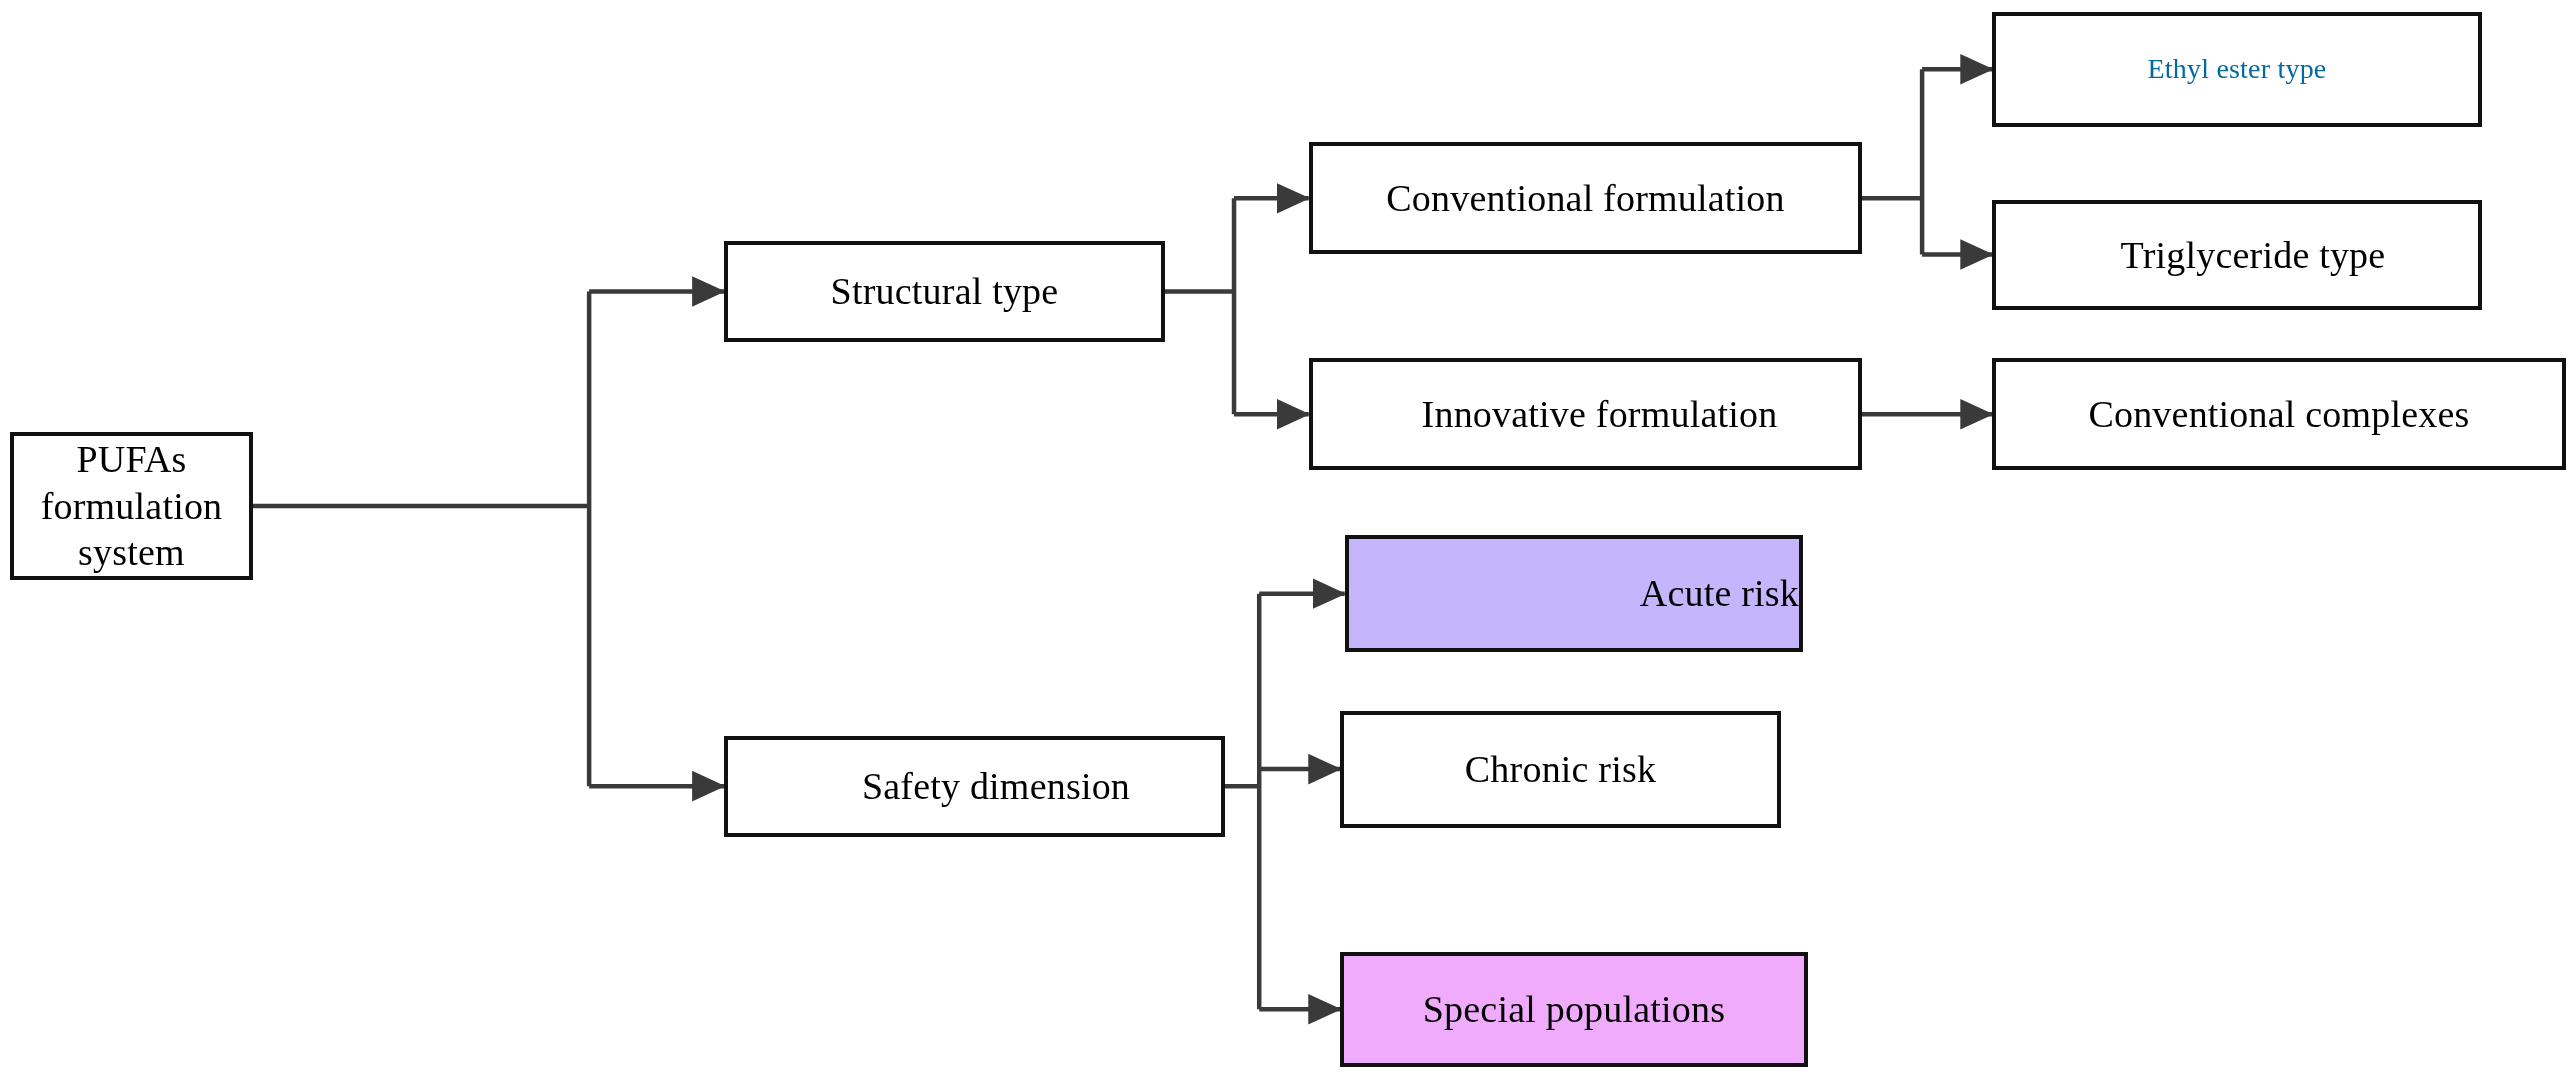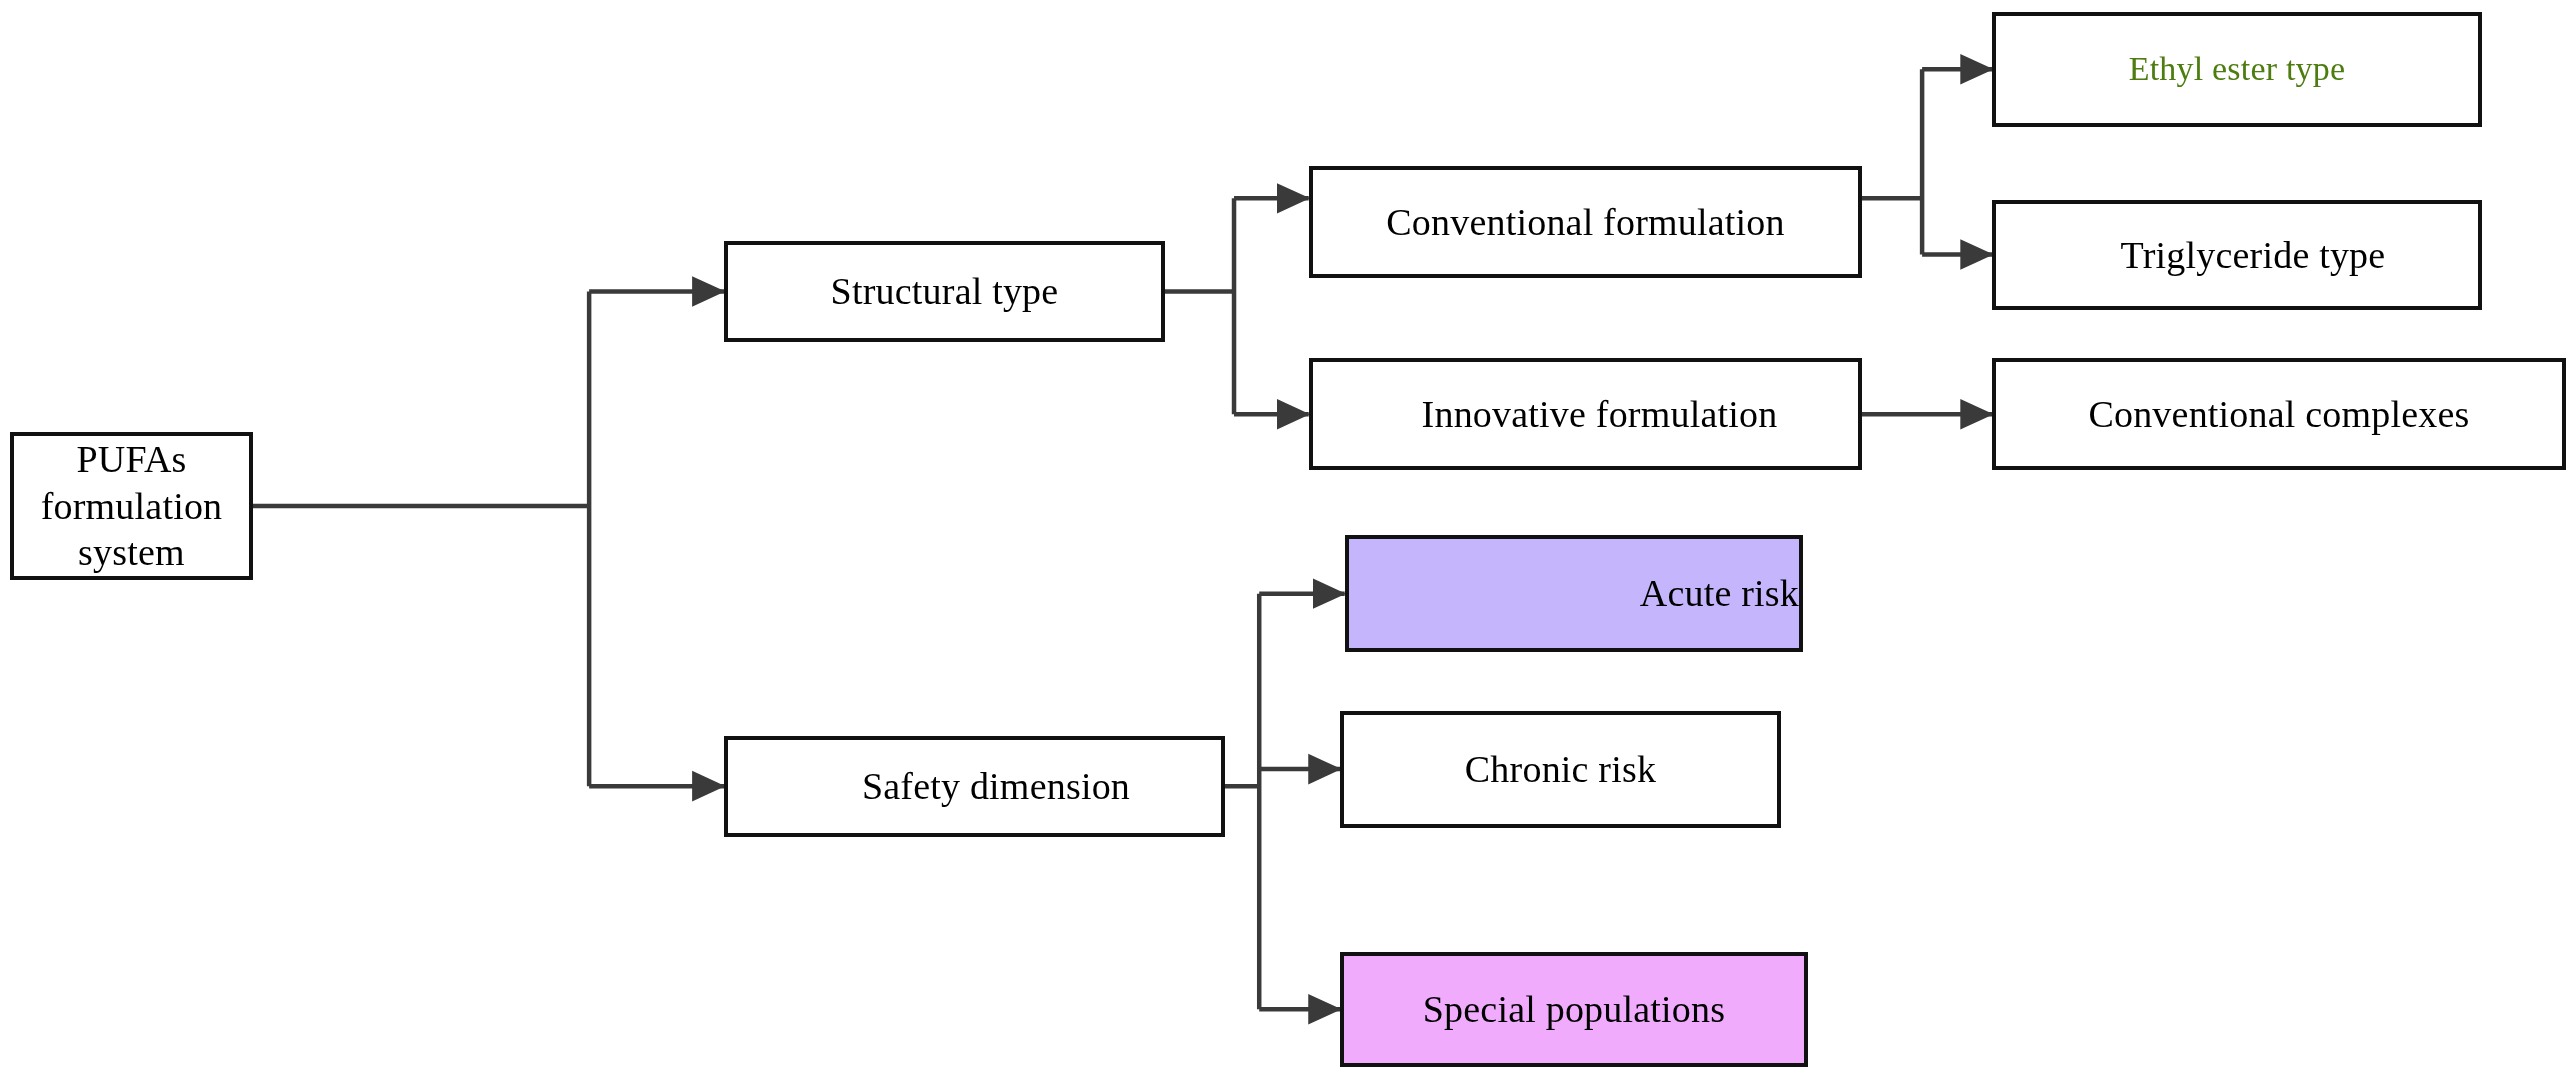--- a/index.html
+++ b/index.html
@@ -72,23 +72,23 @@
       <polyline points="2137,77 2215,77" fill="none" stroke="#3a3a3a" stroke-width="5" stroke-linecap="butt" stroke-linejoin="miter" marker-end="url(#arrowhead)"></polyline>
       <polyline points="2137,283 2215,283" fill="none" stroke="#3a3a3a" stroke-width="5" stroke-linecap="butt" stroke-linejoin="miter" marker-end="url(#arrowhead)"></polyline>
       <polyline points="2070,460.5 2215,460.5" fill="none" stroke="#3a3a3a" stroke-width="5" stroke-linecap="butt" stroke-linejoin="miter" marker-end="url(#arrowhead)"></polyline>
     </svg>
   <div id="node-layer">
       <div class="node-box" style="left: 10px; top: 432px; width: 243px; height: 148px; font-size: 38px; border-width: 4.5px; border-color: rgb(17, 17, 17); background: rgb(255, 255, 255); color: rgb(0, 0, 0);"><span>PUFAs
 formulation
 system</span></div>
       <div class="node-box" style="left: 724px; top: 241px; width: 441px; height: 101px; font-size: 38px; border-width: 4.5px; border-color: rgb(17, 17, 17); background: rgb(255, 255, 255); color: rgb(0, 0, 0);"><span>Structural type</span></div>
       <div class="node-box" style="left: 724px; top: 736px; width: 501px; height: 101px; font-size: 38px; border-width: 4.5px; border-color: rgb(17, 17, 17); background: rgb(255, 255, 255); color: rgb(0, 0, 0); padding-left: 43px;"><span>Safety dimension</span></div>
-      <div class="node-box" style="left: 1309px; top: 142px; width: 553px; height: 112px; font-size: 38px; border-width: 4.5px; border-color: rgb(17, 17, 17); background: rgb(255, 255, 255); color: rgb(0, 0, 0); margin-top: 24px;"><span>Conventional formulation</span></div>
+      <div class="node-box" style="left: 1309px; top: 142px; width: 553px; height: 112px; font-size: 38px; border-width: 4.5px; border-color: rgb(17, 17, 17); background: rgb(255, 255, 255); color: rgb(0, 0, 0);"><span>Conventional formulation</span></div>
       <div class="node-box" style="left: 1309px; top: 358px; width: 553px; height: 112px; font-size: 38px; border-width: 4.5px; border-color: rgb(17, 17, 17); background: rgb(255, 255, 255); color: rgb(0, 0, 0); padding-left: 28px;"><span>Innovative formulation</span></div>
       <div class="node-box" style="left: 1345px; top: 535px; width: 458px; height: 117px; font-size: 38px; border-width: 4.5px; border-color: rgb(17, 17, 17); background: #c4b5fd; color: rgb(0, 0, 0); justify-content: flex-end;"><span>Acute risk</span></div>
       <div class="node-box" style="left: 1340px; top: 711px; width: 441px; height: 117px; font-size: 38px; border-width: 4.5px; border-color: rgb(17, 17, 17); background: rgb(255, 255, 255); color: rgb(0, 0, 0); align-items: center;"><span>Chronic risk</span></div>
       <div class="node-box" style="left: 1340px; top: 952px; width: 468px; height: 115px; font-size: 38px; border-width: 4.5px; border-color: rgb(17, 17, 17); background: #f0abfc; color: rgb(0, 0, 0);"><span>Special populations</span></div>
-      <div class="node-box" style="left: 1992px; top: 11.7px; width: 490px; height: 115px; font-size: 34px; border-width: 4.5px; border-color: rgb(17, 17, 17); background: rgb(255, 255, 255); color: #4d7c0f;"><span>Ethyl ester type</span></div>
+      <div class="node-box" style="left: 1992px; top: 11.7px; width: 490px; height: 115px; font-size: 28px; border-width: 4.5px; border-color: rgb(17, 17, 17); background: rgb(255, 255, 255); color: #0369a1;"><span>Ethyl ester type</span></div>
       <div class="node-box" style="left: 1992px; top: 200px; width: 490px; height: 110px; font-size: 38px; border-width: 4.5px; border-color: rgb(17, 17, 17); background: rgb(255, 255, 255); color: rgb(0, 0, 0); padding-left: 32px;"><span>Triglyceride type</span></div>
       <div class="node-box" style="left: 1992px; top: 358px; width: 574px; height: 112px; font-size: 38px; border-width: 4.5px; border-color: rgb(17, 17, 17); background: rgb(255, 255, 255); color: rgb(0, 0, 0);"><span>Conventional complexes</span></div>
     </div>
 </div>
 
 
 </body></html>

